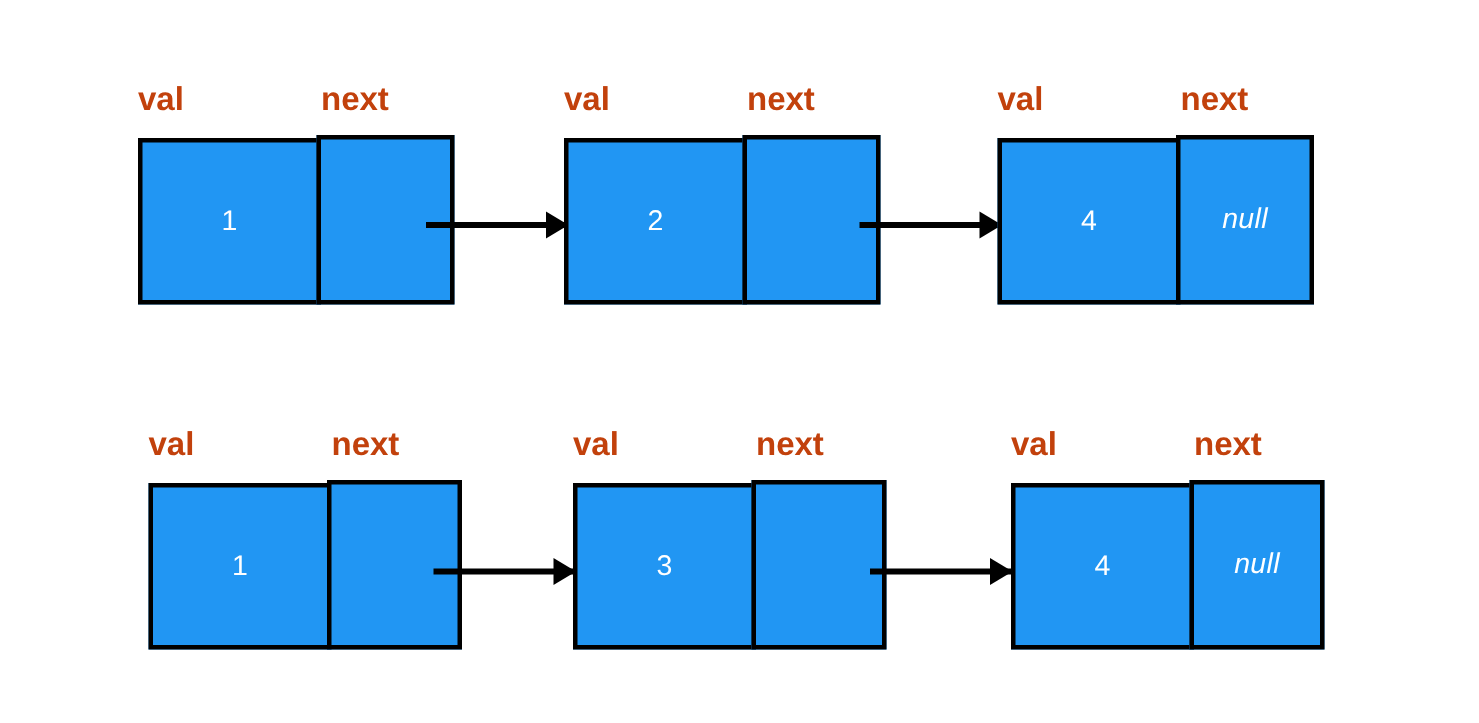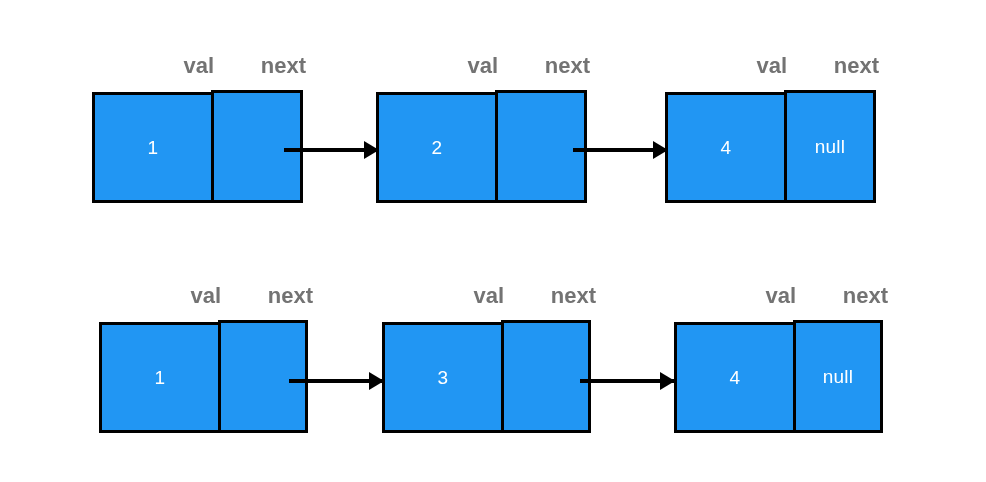--- a/index.html
+++ b/index.html
@@ -53,35 +53,36 @@
   }
   .cell.val {
     width: 122px;
     height: 111px;
   }
   .cell.next {
     width: 92px;
     height: 113px;
     margin-left: -3px;
     margin-top: -2px;
+    font-style: italic;
   }
   
   .row-1 .cell.val { width: 122px; height: 111px; }
   .row-1 .cell.next { width: 90px; height: 113px; }
 
   
   .headers {
     position: absolute;
     display: flex;
   }
   .header-label {
     font-size: 22px;
     font-weight: bold;
-    color: #737373;
-    text-align: right;
+    color: #c2410c;
+    text-align: left;
     font-family: "Liberation Sans", sans-serif;
     line-height: 1;
   }
   .header-label.val-h { width: 122px; }
   .header-label.next-h { width: 92px; }
 
   
   .arrow {
     position: absolute;
     height: 4px;

